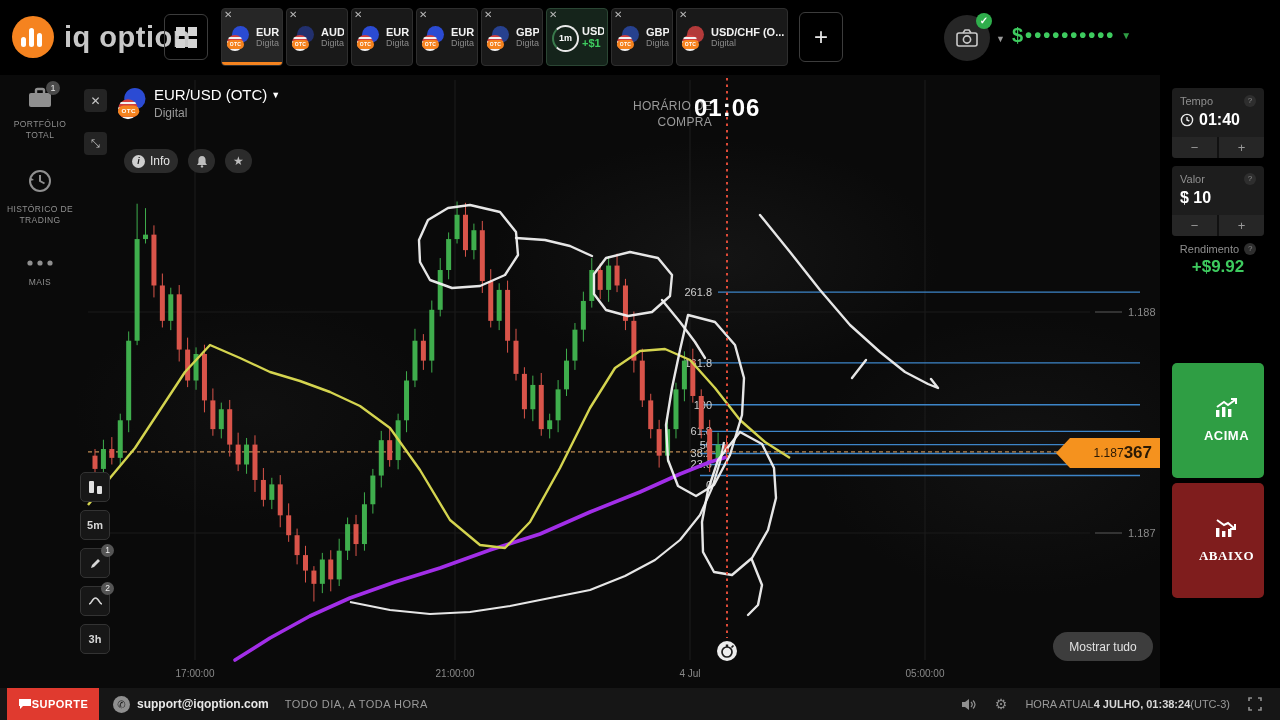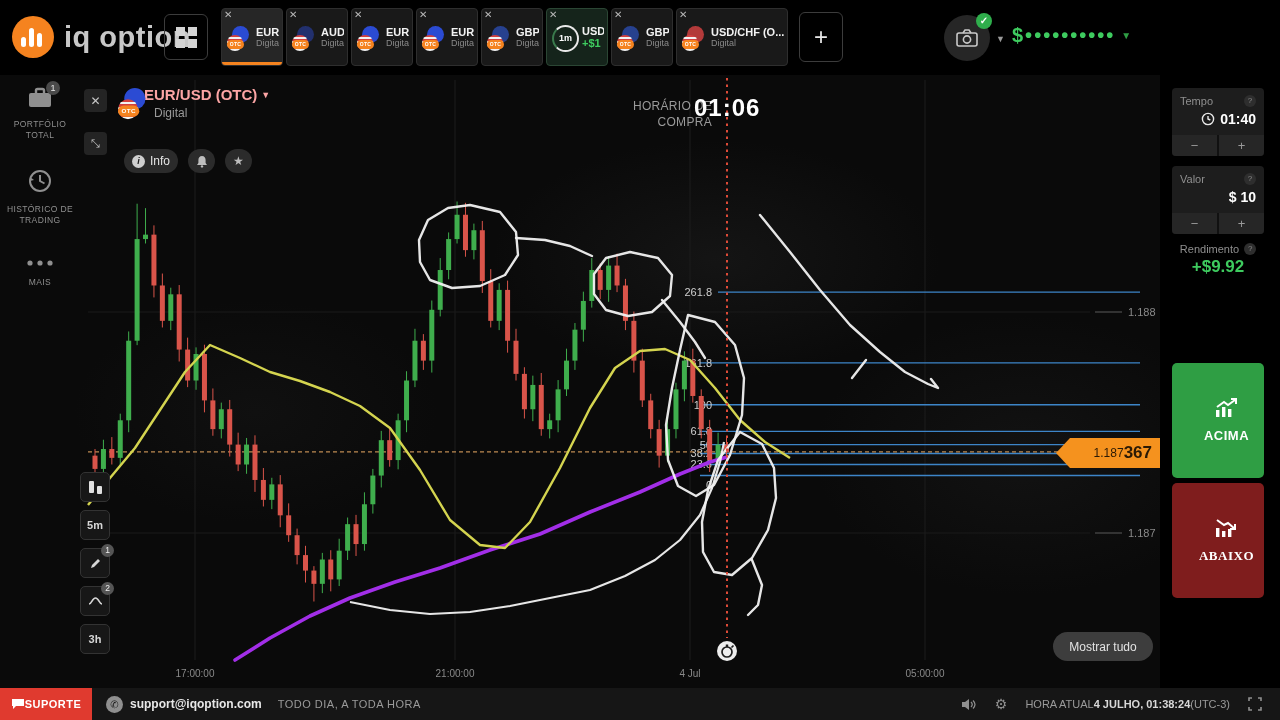--- a/index.html
+++ b/index.html
@@ -67,21 +67,21 @@
     background:#4a4a4a; color:#e8e8e8; font-size:9px; line-height:14px; }
   .side-item .lbl { font-size:8.5px; letter-spacing:.4px; line-height:1.35; }
 
   
   #chart-close, #chart-collapse { position:absolute; left:84px; width:23px; height:23px; background:#242424;
     border-radius:4px; color:#c9c9c9; display:flex; align-items:center; justify-content:center; font-size:12px; z-index:25; }
   #chart-close { top:89px; }
   #chart-collapse { top:132px; font-size:11px; }
   #asset-head { position:absolute; left:118px; top:86px; z-index:25; display:flex; }
   #asset-head .flag { transform:scale(1.25); transform-origin:top left; margin-top:2px; }
-  #asset-head .name { color:#fca5a5; font-size:15px; font-weight:bold; white-space:nowrap; }
+  #asset-head .name { color:#ffffff; font-size:15px; font-weight:normal; margin-left:10px; white-space:nowrap; }
   #asset-head .name .caret { font-size:9px; vertical-align:2px; margin-left:4px; }
   #asset-head .typ { color:#9a9a9a; font-size:12px; margin-left:10px; margin-top:3px; }
   #asset-actions { position:absolute; left:124px; top:149px; display:flex; gap:10px; z-index:25; }
   .pillbtn { height:24px; background:#2b2b2b; border-radius:12px; color:#e4e4e4; font-size:12px;
     display:flex; align-items:center; justify-content:center; }
   #info-pill { width:54px; gap:5px; }
   #info-pill .i { width:13px; height:13px; border-radius:50%; background:#cfcfcf; color:#1a1a1a;
     font-size:9px; font-weight:bold; text-align:center; line-height:13px; font-style:italic; }
   .roundbtn { width:27px; height:24px; background:#2b2b2b; border-radius:12px; color:#bdbdbd;
     display:flex; align-items:center; justify-content:center; font-size:12px; }
@@ -111,42 +111,42 @@
   .candle-ic { display:flex; gap:3px; align-items:center; }
   .candle-ic i { width:5px; background:#e0e0e0; border-radius:1px; }
 
   
   #rightpanel { position:absolute; left:1160px; top:75px; width:120px; height:613px; background:#000; z-index:30; }
   .card { position:absolute; left:12px; width:92px; background:#1d1d1d; border-radius:4px; overflow:hidden; }
   .card .hd { display:flex; justify-content:space-between; align-items:center; padding:7px 8px 0 8px;
     color:#8f8f8f; font-size:11px; }
   .help { width:12px; height:12px; border-radius:50%; background:#2e2e2e; color:#8a8a8a; font-size:8px;
     text-align:center; line-height:12px; }
-  .card .val { color:#fff; font-size:14px; font-weight:bold; padding:4px 8px 8px 8px; display:flex; align-items:center; gap:5px;justify-content:flex-end; }
+  .card .val { color:#fff; font-size:16px; font-weight:bold; padding:4px 8px 8px 8px; display:flex; align-items:center; gap:5px; }
   .stepper { display:flex; gap:2px; background:#111; }
   .stepper div { flex:1; height:21px; background:#262626; color:#9a9a9a; font-size:13px;
     display:flex; align-items:center; justify-content:center; }
   #rendimento { position:absolute; left:6px; top:168px; width:104px; text-align:center; }
   #rendimento .hd2 { color:#8f8f8f; font-size:11px; display:flex; justify-content:center; gap:5px; align-items:center; }
   #pct { color:#3ecb5f; font-size:44px; font-weight:bold; line-height:1.05; letter-spacing:-1px; }
   #pct small { font-size:22px; font-weight:bold; }
   #profit { color:#3ecb5f; font-size:17px; font-weight:bold; margin-top:2px; }
   #acima, #abaixo { position:absolute; left:12px; width:92px; height:115px; border-radius:5px; color:#fff;
     display:flex; flex-direction:column; align-items:center; justify-content:center; gap:10px;
     font-size:13px; font-weight:bold; letter-spacing:.5px;padding-left:17px; }
   #acima { top:288px; background:#2f9e44; }
   #abaixo { top:408px; background:#7f1d1d;font-family:Liberation Serif, serif; }
   #mostrar { position:absolute; left:1053px; top:632px; width:100px; height:29px; background:rgba(70,70,70,.85);
     border-radius:15px; color:#e2e2e2; font-size:12px; display:flex; align-items:center; justify-content:center; z-index:30; }
 
   
   #bottombar { position:absolute; left:0; top:688px; width:1280px; height:32px; background:#161616; z-index:40;
     display:flex; align-items:center; color:#9a9a9a; font-size:11px; }
   #suporte { width:92px; height:32px; background:#e03a2f; color:#fff; font-weight:bold; font-size:11px;
-    display:flex; align-items:center; justify-content:center; letter-spacing:.5px; }
+    display:flex; align-items:center; justify-content:center; letter-spacing:.5px;margin-left:7px; }
   #phone-ic { margin-left:14px; width:17px; height:17px; border-radius:50%; background:#8f8f8f; color:#161616;
     font-size:10px; display:flex; align-items:center; justify-content:center; }
   #email { color:#e8e8e8; font-weight:bold; font-size:12px; margin-left:7px; }
   #tagline { margin-left:16px; letter-spacing:.5px; }
   #bb-right { margin-left:auto; display:flex; align-items:center; gap:18px; padding-right:18px; }
   #hora { display:flex; align-items:center; }
   #hora .white { color:#d8d8d8; font-weight:bold; }
   .bb-ic { color:#8f8f8f; font-size:14px; }
 </style>
 </head>

